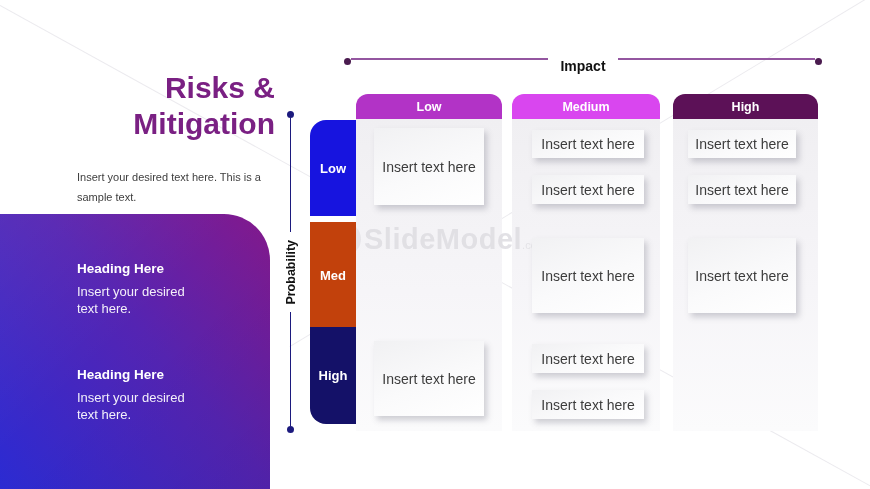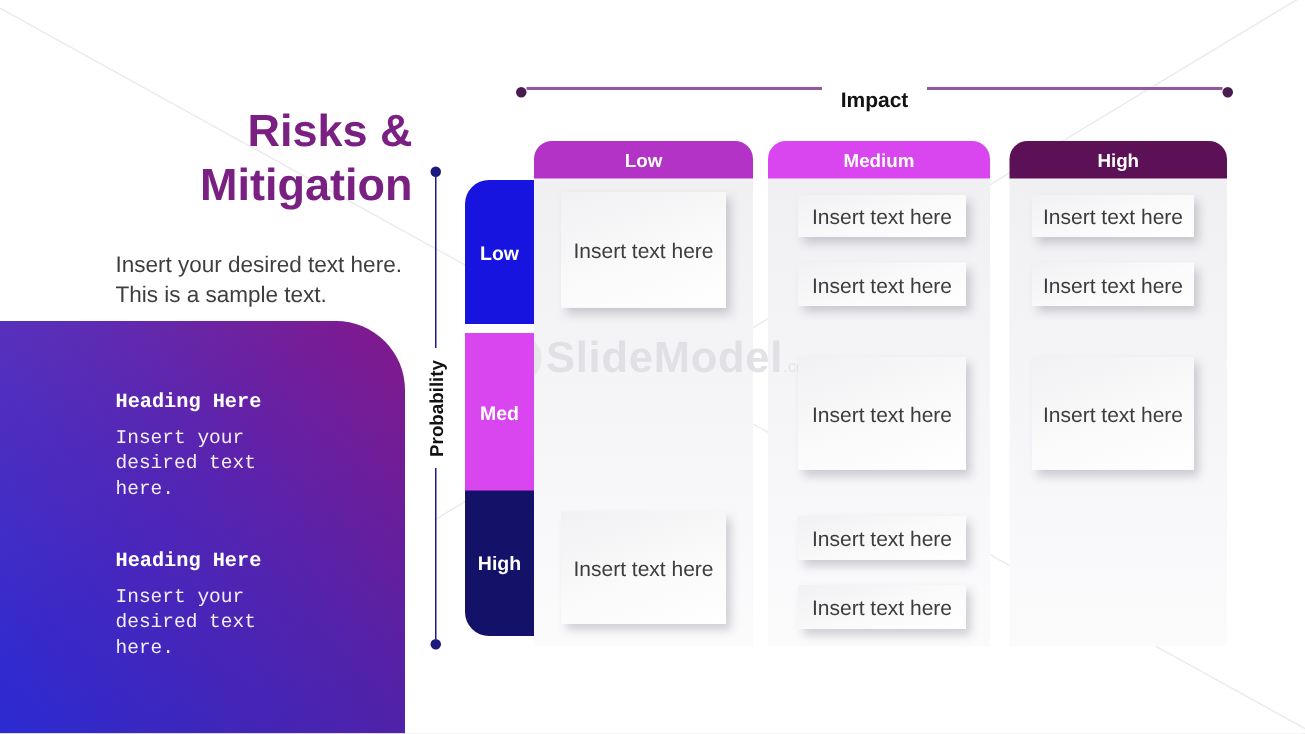--- a/index.html
+++ b/index.html
@@ -14,32 +14,32 @@
   .diag-a { left:0; top:5px; width:995px; transform-origin:left center; transform:rotate(28.9deg); }
   .diag-b { left:241px; top:171px; width:678px; transform:rotate(-31.1deg); }
 
   
   .title {
     position:absolute; left:75px; top:70px; width:200px; z-index:3;
     font-size:30px; line-height:36px; font-weight:bold; color:#7a2083;text-align:right;
   }
   .subtitle {
     position:absolute; left:77px; top:167px; width:200px; z-index:3;
-    font-size:15px; line-height:20px; color:#3e3e3e;
+    font-size:11px; line-height:20px; color:#3e3e3e;
   }
   .info-panel {
     position:absolute; left:0; top:214px; width:270px; height:275px; z-index:2;
     border-top-right-radius:46px;
     background:linear-gradient(50deg,#2b2bd3 0%, #5524b2 55%, #84198b 100%);
   }
   .info-panel::after { 
     content:""; position:absolute; inset:0; border-top-right-radius:46px;
     background:linear-gradient(135deg, rgba(255,255,255,.05) 0%, rgba(255,255,255,0) 45%, rgba(0,0,0,.06) 100%);
   }
-  .panel-item { position:absolute; left:77px; width:140px; z-index:1;font-family:Liberation Mono, monospace; }
+  .panel-item { position:absolute; left:77px; width:140px; z-index:1; }
   .panel-item.one { top:47px; }
   .panel-item.two { top:153px; }
   .panel-heading { font-size:13.5px; font-weight:bold; color:#ffffff; margin-bottom:7px; }
   .panel-text { font-size:13px; line-height:17px; color:rgba(255,255,255,.93); width:125px; }
 
   
   .impact-axis {
     position:absolute; left:344px; top:58px; width:478px; height:18px; z-index:3;
     display:flex; align-items:flex-start;
   }
@@ -74,21 +74,21 @@
   .col-header.h2 { left:512px; width:148px; background:#d946ef; }
   .col-header.h3 { left:673px; width:145px; background:#5c1157; }
 
   
   .row-label {
     position:absolute; left:310px; width:46px; z-index:4;
     display:flex; align-items:center; justify-content:center;
     color:#ffffff; font-size:13px; font-weight:bold;
   }
   .row-label.r1 { top:120px; height:96px; background:#1714df; border-radius:16px 0 0 0; }
-  .row-label.r2 { top:222px; height:106px; background:#d946ef; }
+  .row-label.r2 { top:222px; height:106px; background:#c2410c; }
   .row-label.r3 { top:327px; height:97px; background:#141168; border-radius:0 0 0 16px; }
 
   
   .card {
     position:absolute; z-index:5;
     background:linear-gradient(160deg,#f1f1f3 0%, #fafafb 55%, #ffffff 100%);
     box-shadow:3px 4px 6px rgba(70,70,90,.25);
     display:flex; align-items:center; justify-content:center;
     font-size:14px; color:#3c3c3c; white-space:nowrap;
   }

